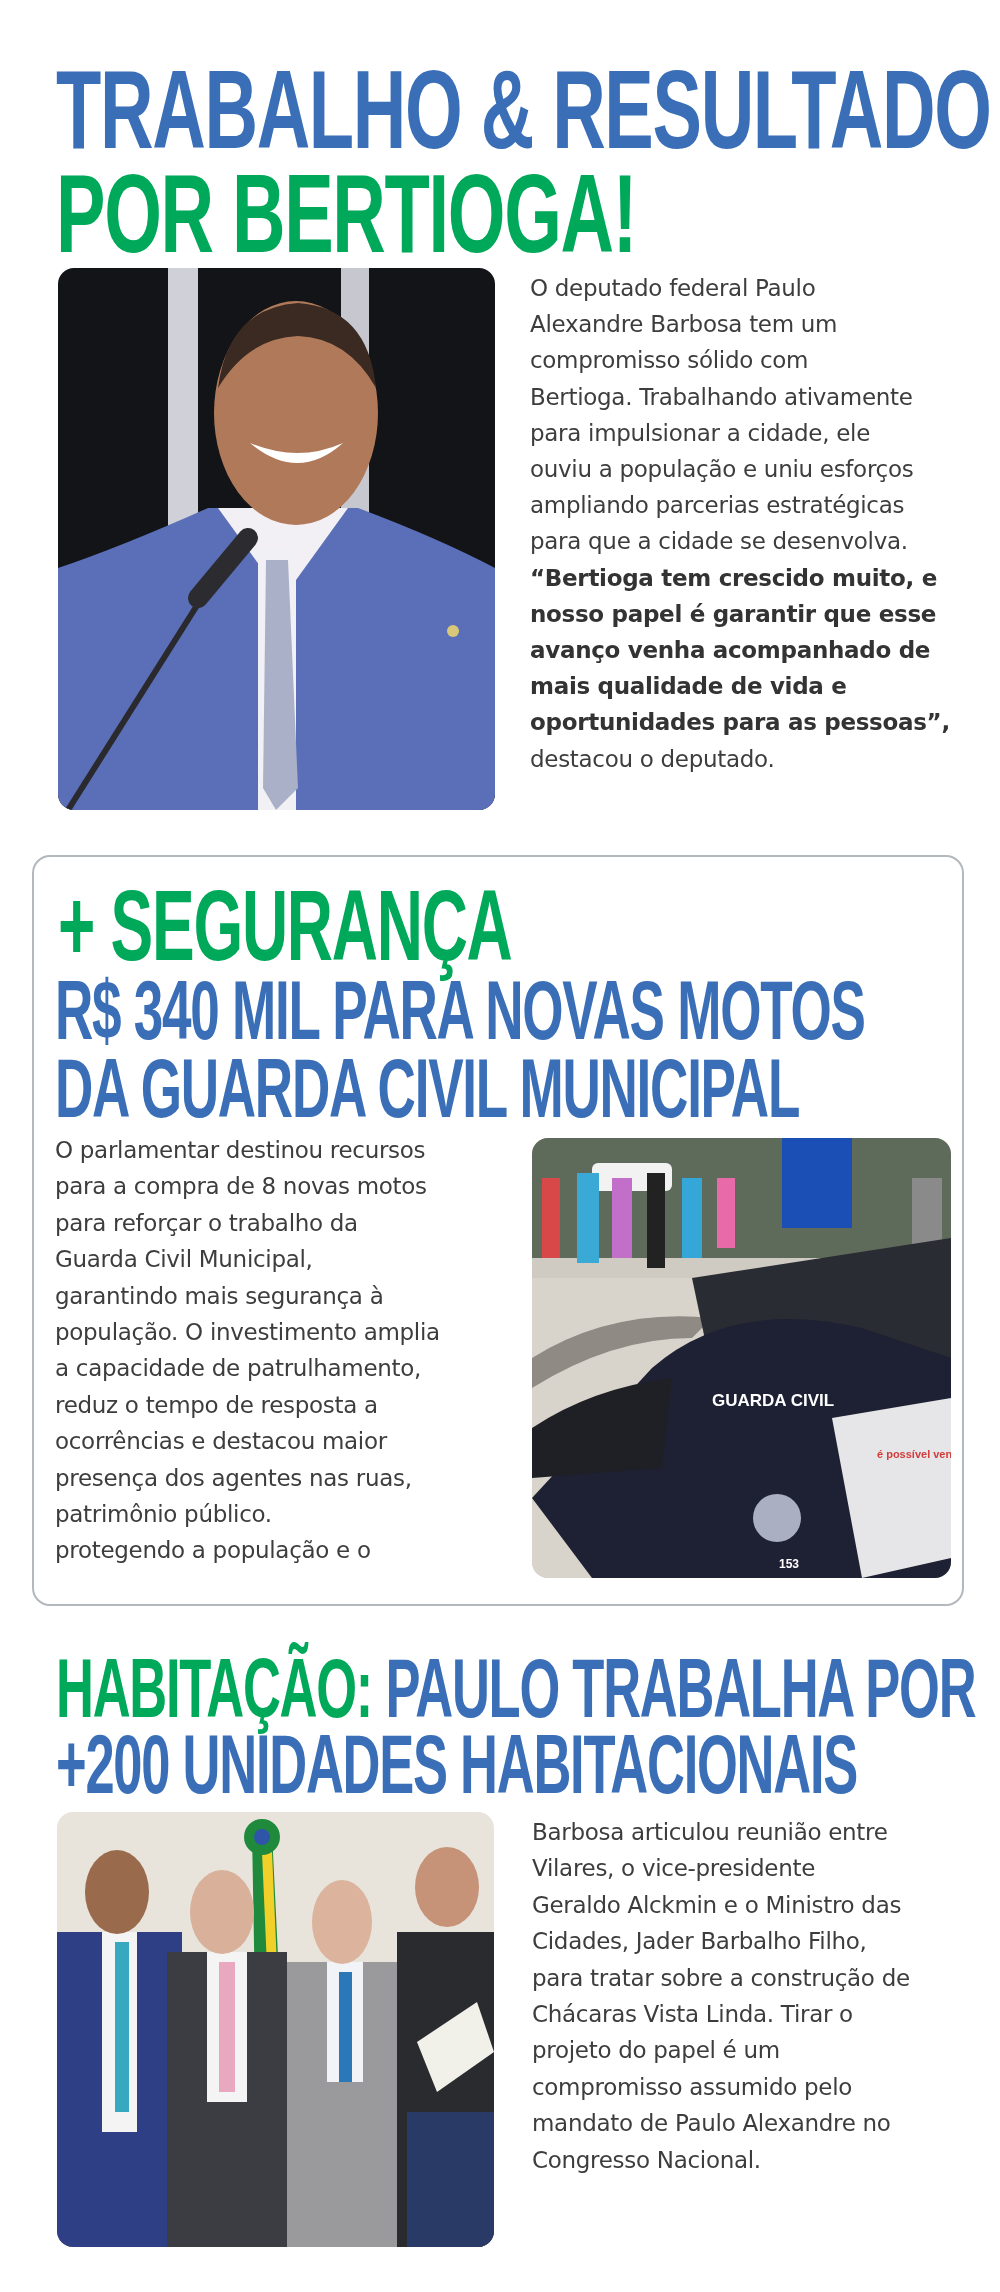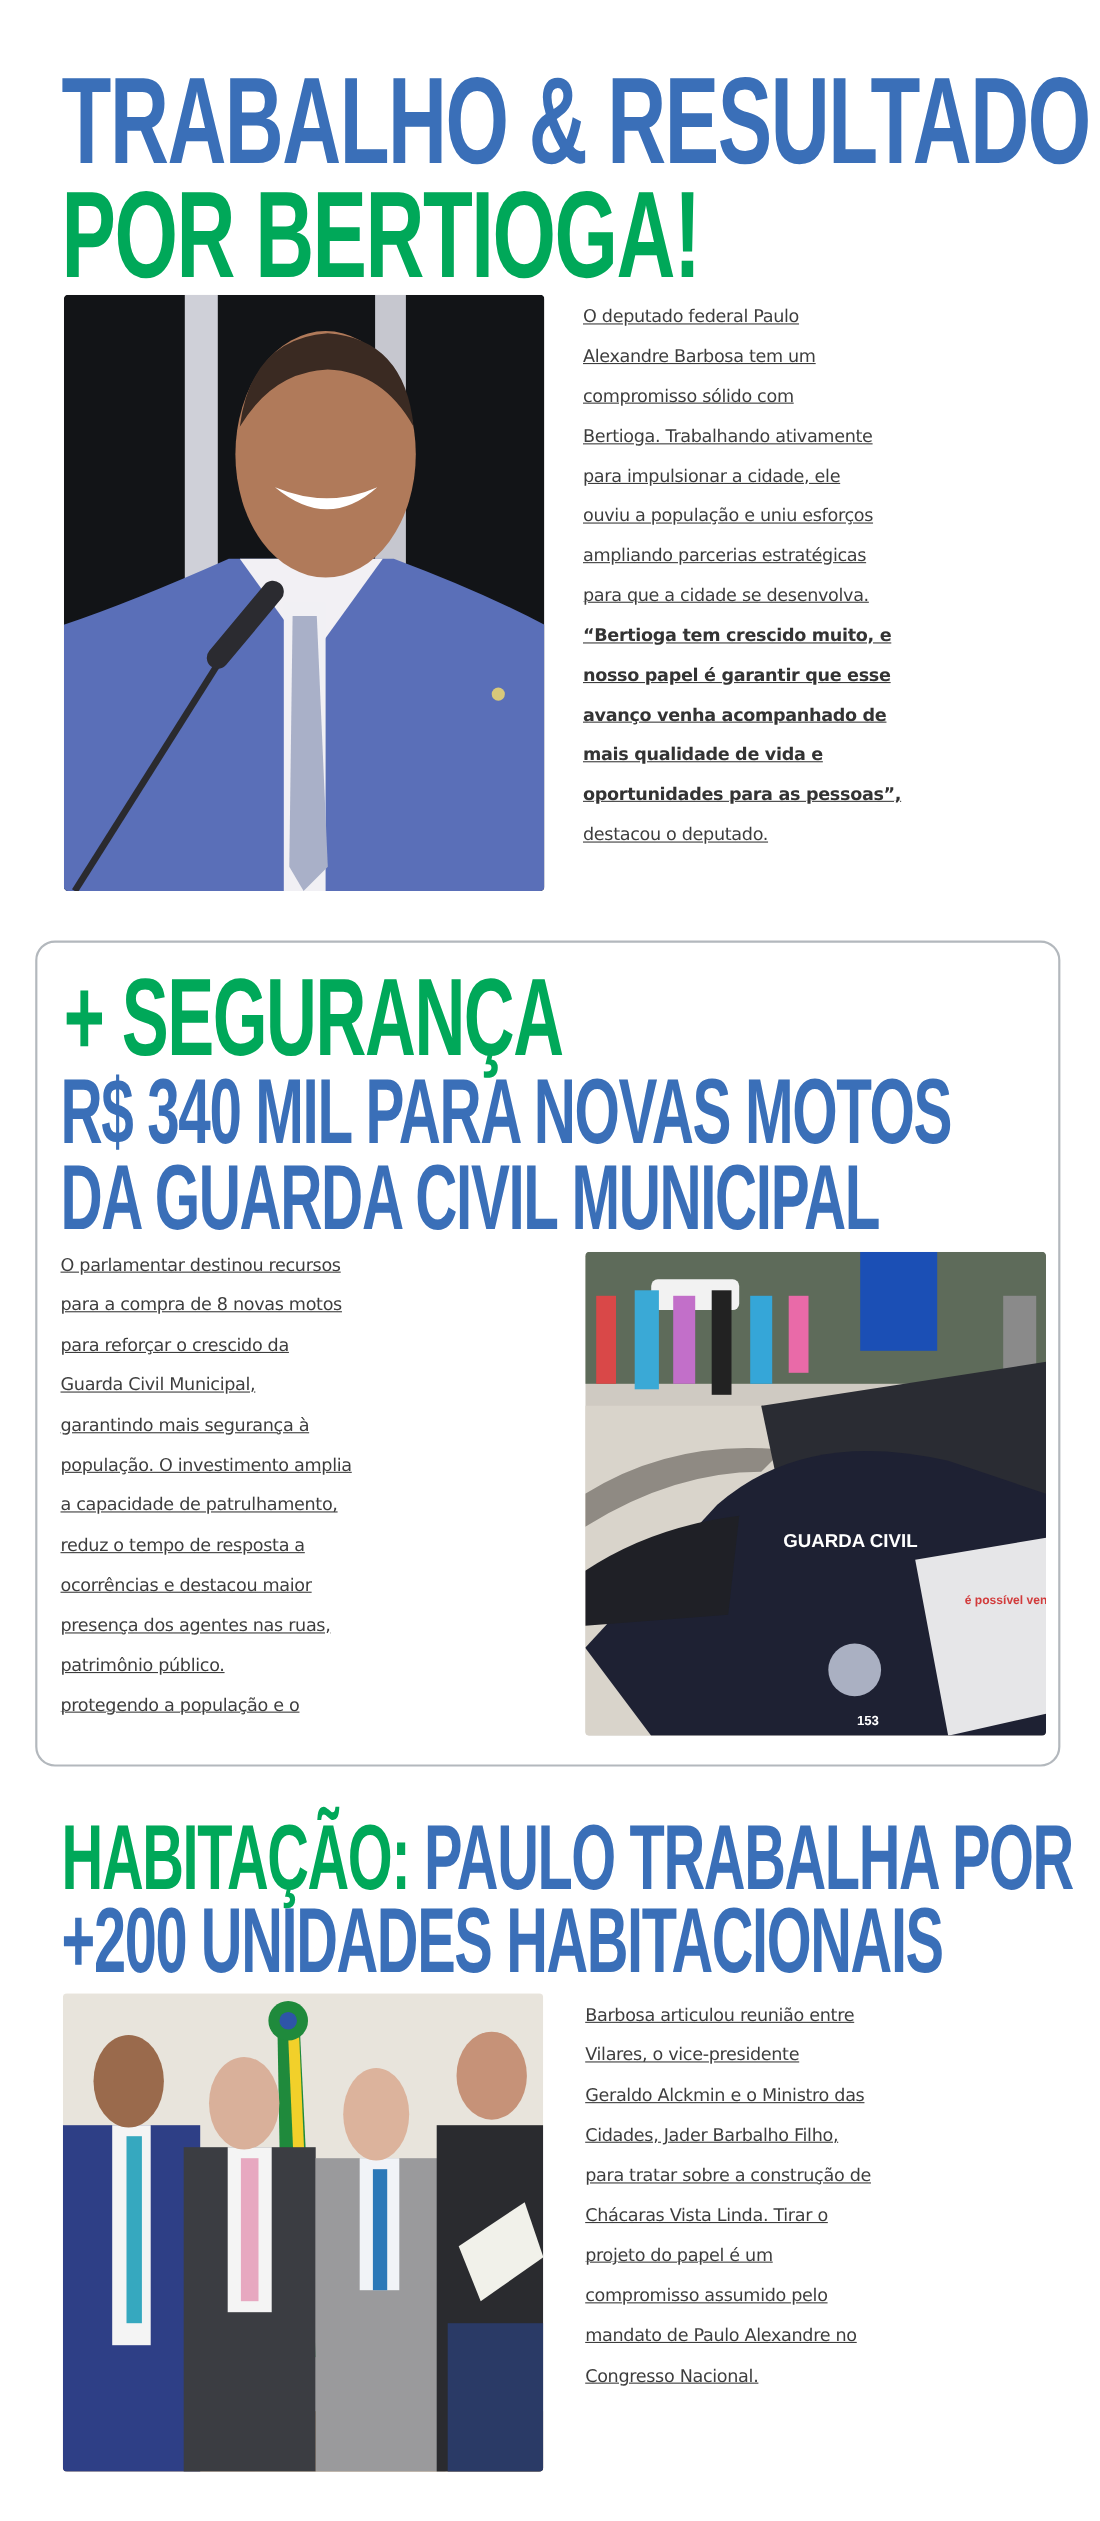--- a/index.html
+++ b/index.html
@@ -13,33 +13,32 @@
     white-space: nowrap;
     transform-origin: left top;
     letter-spacing: -2px;
     line-height: 1;
   }
   .blue { color: #3a6fb8; }
   .green { color: #00a859; }
 
   .photo {
     position: absolute;
-    border-radius: 4px;
+    border-radius: 16px;
     overflow: hidden;
   }
   .photo svg { display: block; width: 100%; height: 100%; }
 
   .body-text {
     position: absolute;
     font-family: "DejaVu Sans", sans-serif;
-    font-size: 16px;
+    font-size: 23px;
     line-height: 36.2px;
     color: #3d3d3d;
     letter-spacing: -0.3px;
-    text-decoration: underline;
   }
   .body-text .line { display: block; white-space: nowrap; }
   .body-text .bold { font-weight: 700; color: #333; }
 
   .security-box {
     position: absolute;
     left: 32px; top: 855px;
     width: 932px; height: 751px;
     border: 2px solid #b3b8bd;
     border-radius: 18px;
@@ -91,21 +90,21 @@
 
 <div class="security-box"></div>
 
 <div class="headline green" style="left:58px; top:875px; font-size:100px; transform:scaleX(0.64);">+ SEGURANÇA</div>
 <div class="headline blue" style="left:55px; top:968px; font-size:84px; transform:scaleX(0.632);">R$ 340 MIL PARA NOVAS MOTOS</div>
 <div class="headline blue" style="left:55px; top:1046px; font-size:84px; transform:scaleX(0.632);">DA GUARDA CIVIL MUNICIPAL</div>
 
 <div class="body-text" style="left:55px; top:1132px; line-height:36.4px;">
   <span class="line">O parlamentar destinou recursos</span>
   <span class="line">para a compra de 8 novas motos</span>
-  <span class="line">para reforçar o crescido da</span>
+  <span class="line">para reforçar o trabalho da</span>
   <span class="line">Guarda Civil Municipal,</span>
   <span class="line">garantindo mais segurança à</span>
   <span class="line">população. O investimento amplia</span>
   <span class="line">a capacidade de patrulhamento,</span>
   <span class="line">reduz o tempo de resposta a</span>
   <span class="line">ocorrências e destacou maior</span>
   <span class="line">presença dos agentes nas ruas,</span>
   <span class="line">patrimônio público.</span>
   <span class="line">protegendo a população e o</span>
 </div>

